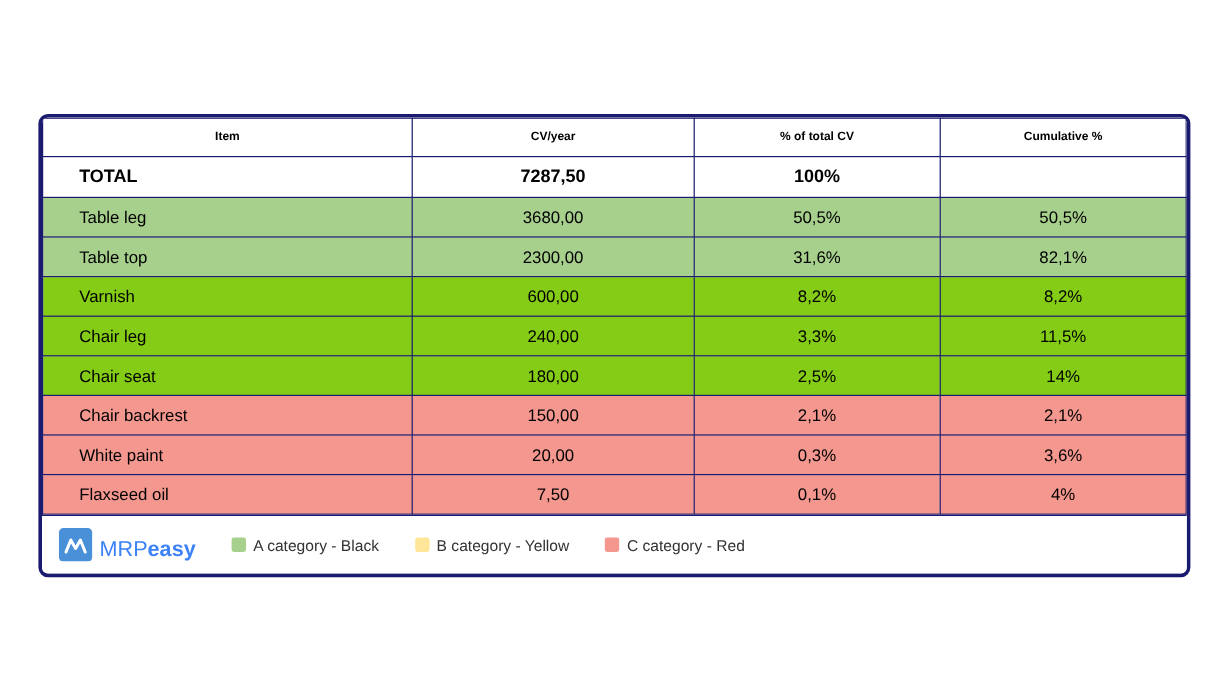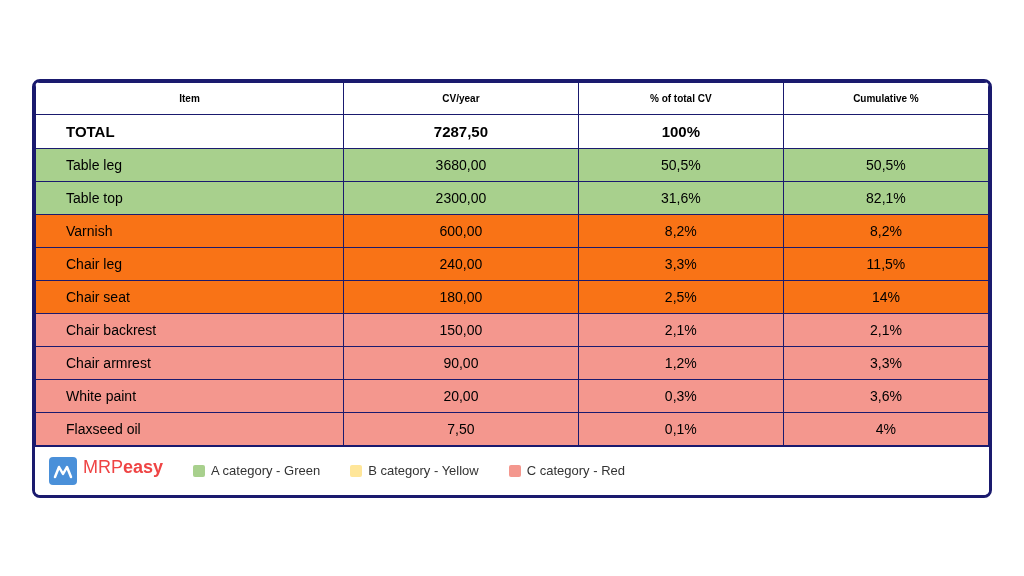--- a/index.html
+++ b/index.html
@@ -38,37 +38,37 @@
       font-size: 14px;
     }
     td:first-child { font-weight: normal; }
     td:not(:first-child) { text-align: center; }
     .total-row td {
       font-weight: bold;
       font-size: 15px;
       background: #fff;
     }
     .green { background-color: #a8d08d; }
-    .yellow { background-color: #f97316; }
+    .yellow { background-color: #84cc16; }
     .red { background-color: #f4978e; }
     .footer {
       display: flex;
       align-items: center;
       padding: 10px 14px;
       gap: 30px;
       border-top: 1px solid #1a1a6e;
       background: #fff;
     }
     .logo {
       display: flex;
-      align-items: flex-start;
+      align-items: flex-end;
       gap: 6px;
       font-size: 18px;
       font-weight: bold;
-      color: #ef4444;
+      color: #3b82f6;
     }
     .logo-icon {
       width: 28px;
       height: 28px;
     }
     .legend {
       display: flex;
       gap: 30px;
       font-size: 13px;
       color: #333;
@@ -135,26 +135,20 @@
       <td>2,5%</td>
       <td>14%</td>
     </tr>
         <tr class="red">
       <td>Chair backrest</td>
       <td>150,00</td>
       <td>2,1%</td>
       <td>2,1%</td>
     </tr>
         <tr class="red">
-      <td>Chair armrest</td>
-      <td>90,00</td>
-      <td>1,2%</td>
-      <td>3,3%</td>
-    </tr>
-        <tr class="red">
       <td>White paint</td>
       <td>20,00</td>
       <td>0,3%</td>
       <td>3,6%</td>
     </tr>
         <tr class="red">
       <td>Flaxseed oil</td>
       <td>7,50</td>
       <td>0,1%</td>
       <td>4%</td>
@@ -167,21 +161,21 @@
         <rect width="28" height="28" rx="4" fill="#4A90D9"></rect>
         <path d="M6 20 L10 10 L14 17 L18 10 L22 20" stroke="white" stroke-width="2.5" fill="none" stroke-linejoin="round" stroke-linecap="round"></path>
       </svg>
       <span>
         <span style="font-weight:normal">MRP</span><span style="font-weight:bold">easy</span>
       </span>
     </div>
     <div class="legend">
       <div class="legend-item">
         <span class="legend-dot" style="background:#a8d08d"></span>
-        <span>A category - Green</span>
+        <span>A category - Black</span>
       </div>
       <div class="legend-item">
         <span class="legend-dot" style="background:#ffe699"></span>
         <span>B category - Yellow</span>
       </div>
       <div class="legend-item">
         <span class="legend-dot" style="background:#f4978e"></span>
         <span>C category - Red</span>
       </div>
     </div>

